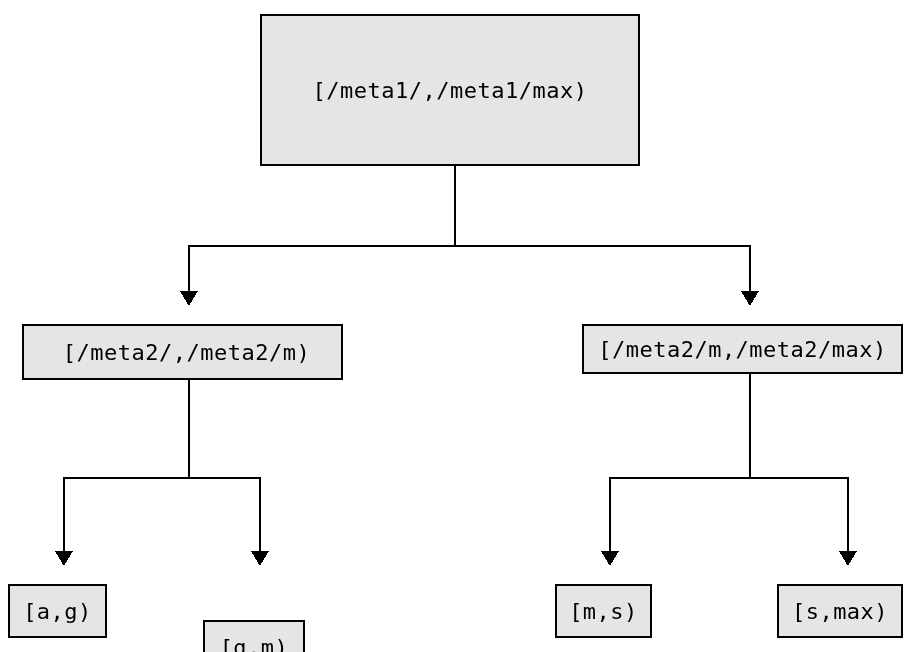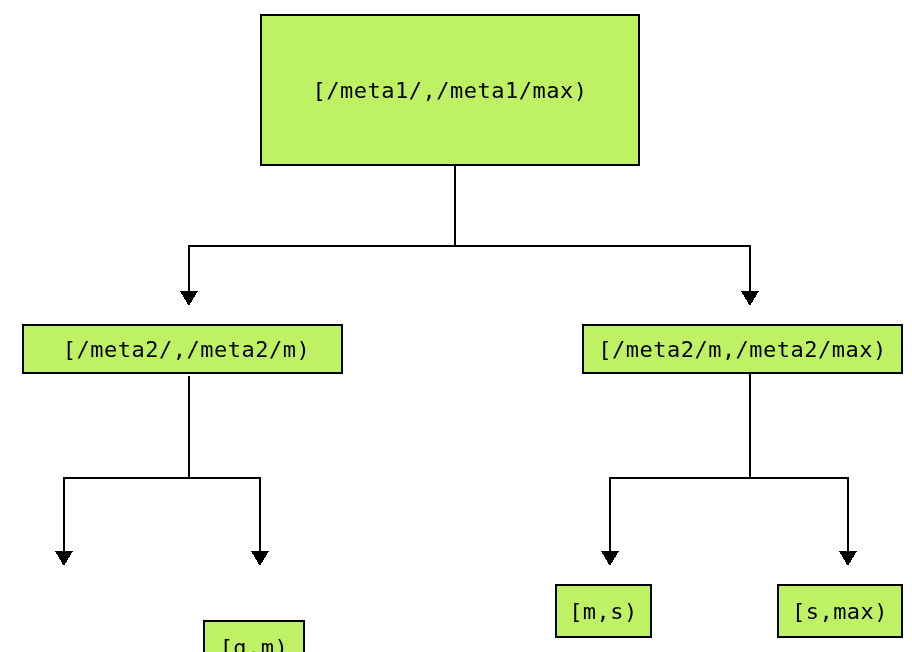--- a/index.html
+++ b/index.html
@@ -19,21 +19,21 @@
     position: absolute;
     left: 0;
     top: 0;
     width: 912px;
     height: 652px;
   }
   .node {
     position: absolute;
     box-sizing: border-box;
     border: 2px solid #000000;
-    background: #bef264;
+    background: #e5e5e5;
     color: #000000;
     display: flex;
     align-items: center;
     justify-content: center;
     font-size: 22px;
     letter-spacing: 0.5px;
     white-space: nowrap;
   }
 </style>
 </head>
@@ -60,24 +60,25 @@
     <line x1="750" y1="374" x2="750" y2="479"></line>
     <line x1="609" y1="478" x2="849" y2="478"></line>
     <line x1="610" y1="478" x2="610" y2="551"></line>
     <line x1="848" y1="478" x2="848" y2="551"></line>
     <polygon fill="#000000" stroke="none" points="601,551 619,551 610,566"></polygon>
     <polygon fill="#000000" stroke="none" points="839,551 857,551 848,566"></polygon>
   </svg>
 
   <div class="node" style="left:260px; top:14px; width:380px; height:152px;">[/meta1/,/meta1/max)</div>
 
-  <div class="node" style="left:22px; top:324px; width:321px; height:50px;padding-left:8px;">[/meta2/,/meta2/m)</div>
+  <div class="node" style="left:22px; top:324px; width:321px; height:56px;padding-left:8px;">[/meta2/,/meta2/m)</div>
 
   <div class="node" style="left:582px; top:324px; width:321px; height:50px;">[/meta2/m,/meta2/max)</div>
 
+  <div class="node" style="left:8px; top:584px; width:99px; height:54px;">[a,g)</div>
 
   <div class="node" style="left:203px; top:584px; width:102px; height:54px;margin-top:36px;">[g,m)</div>
 
   <div class="node" style="left:777px; top:584px; width:126px; height:54px;">[s,max)</div>
 
   <div class="node" style="left:555px; top:584px; width:97px; height:54px;">[m,s)</div>
 
 </div>
 
 </body></html>

